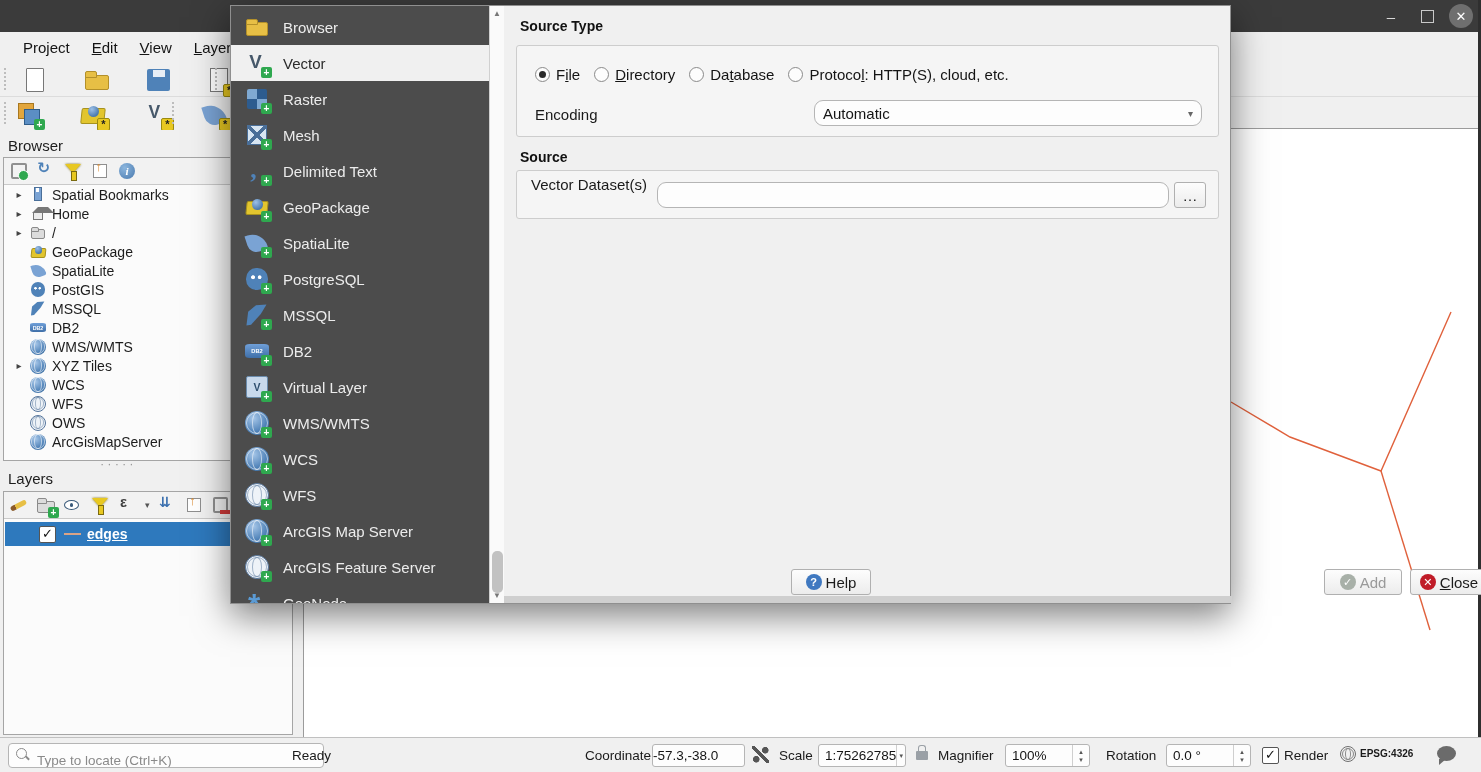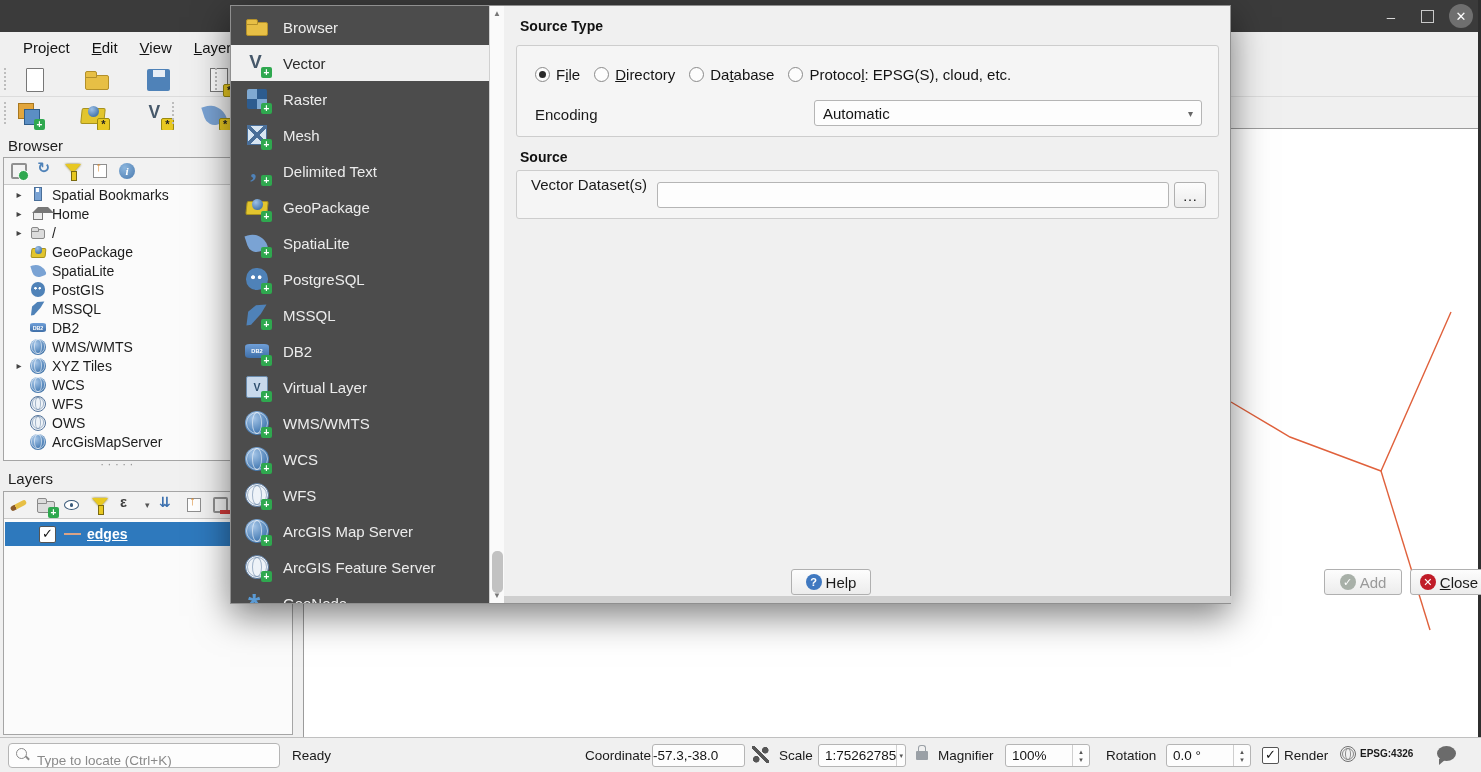--- a/index.html
+++ b/index.html
@@ -144,42 +144,42 @@
   .dscroll{position:absolute;left:258px;top:0;width:15px;height:597px;background:#fafafa;border-left:1px solid #d0d0d0;box-sizing:border-box;}
   .dscroll .arr{position:absolute;left:0;width:100%;text-align:center;font-size:8px;color:#777;}
   .dthumb{position:absolute;left:2px;width:11px;top:545px;height:42px;background:#c2c2c2;border-radius:5px;}
   .dmain{position:absolute;left:273px;top:0;width:728px;height:597px;}
   .gheading{font-weight:bold;font-size:14px;color:#111;}
   .gbox{position:absolute;left:12px;width:703px;background:#f5f5f5;border:1px solid #cdcdcd;border-radius:3px;box-sizing:border-box;}
   .radio-row{position:absolute;left:18px;top:20px;display:flex;align-items:center;gap:14px;font-size:15px;color:#141414;}
   .radio{width:15px;height:15px;border-radius:50%;border:1px solid #8a8a8a;background:#fdfdfd;margin-right:6px;flex:none;box-sizing:border-box;position:relative;}
   .radio.on::before{content:"";position:absolute;inset:3px;border-radius:50%;background:#2b2b2b;}
   .ritem{display:flex;align-items:center;}
-  .field{background:#fdfdfd;border:1px solid #b5b5b5;border-radius:3px;box-sizing:border-box;font-size:15px;color:#141414;}
+  .field{background:#fdfdfd;border:1px solid #b5b5b5;border-radius:9px;box-sizing:border-box;font-size:15px;color:#141414;}
   .combo{display:flex;align-items:center;justify-content:space-between;padding:0 8px;}
   .combo .darr{color:#666;font-size:10px;}
   .txtin{padding:0 6px;font-family:inherit;}
   input.txtin{outline:none;}
   .btn{position:absolute;height:26px;background:linear-gradient(#fdfdfd,#ececec);border:1px solid #b0b0b0;border-radius:3px;
     display:flex;align-items:center;justify-content:center;gap:4px;font-size:15px;color:#1c1c1c;box-sizing:border-box;}
   .bicon{width:16px;height:16px;border-radius:50%;color:#fff;font-size:11px;font-weight:bold;
     display:flex;align-items:center;justify-content:center;flex:none;}
   .helpc{background:#3f78c0;}
   .addc{background:#a8b0a8;}
   .closec{background:#c01c28;}
   .btn.disabled{color:#9a9a9a;}
   .dfoot{position:absolute;left:0;right:0;bottom:0;height:7px;background:#cfcfcf;}
 
   
   .statusbar{left:0;top:737px;width:1481px;height:35px;background:#f0f0f0;border-top:1px solid #c0c0c0;box-sizing:border-box;z-index:3;}
   .sb-label{position:absolute;top:10px;font-size:13.5px;color:#1a1a1a;}
   .sb-field{position:absolute;top:6px;height:23px;background:#fdfdfd;border:1px solid #b5b5b5;border-radius:3px;box-sizing:border-box;
     font-size:13.5px;color:#141414;display:flex;align-items:center;}
   .locwrap{position:absolute;left:8px;top:5px;}
-  .locate{width:272px;height:25px;border:1px solid #b5b5b5;border-radius:4px;background:#fdfdfd;
+  .locate{width:316px;height:25px;border:1px solid #b5b5b5;border-radius:4px;background:#fdfdfd;
     padding:10px 6px 0 28px;font:13.5px "Liberation Sans",sans-serif;color:#333;box-sizing:border-box;outline:none;}
   .locate::placeholder{color:#8a8a8a;}
   .mag{position:absolute;left:8px;top:5px;width:14px;height:14px;}
   .mag::before{content:"";position:absolute;left:0;top:0;width:9px;height:9px;border:1.5px solid #8a8a8a;border-radius:50%;}
   .mag::after{content:"";position:absolute;left:9px;top:9px;width:5px;height:1.5px;background:#8a8a8a;transform:rotate(45deg);}
   .spin{justify-content:space-between;padding-left:6px;}
   .spinarr{width:16px;height:100%;border-left:1px solid #cfcfcf;display:flex;flex-direction:column;align-items:center;justify-content:center;font-size:7px;color:#555;line-height:1.1;}
   .lockic{position:absolute;left:916px;top:13px;width:12px;height:9px;background:#9aa0a6;border-radius:1px;}
   .lockic::before{content:"";position:absolute;left:2px;top:-6px;width:6px;height:6px;border:1.5px solid #9aa0a6;border-bottom:none;border-radius:3px 3px 0 0;}
   .extic{position:absolute;left:752px;top:8px;width:17px;height:17px;
@@ -529,21 +529,21 @@
           <span class="ritem">
               <span class="radio"></span>
               <span>Da</span>
               <span class="key">t</span>
               <span>abase</span>
             </span>
           <span class="ritem">
               <span class="radio"></span>
               <span>Protoco</span>
               <span class="key">l</span>
-              <span>: EPSG(S), cloud, etc.</span>
+              <span>: HTTP(S), cloud, etc.</span>
             </span>
         </div>
         <div class="abs" style="left:18px;top:60px;font-size:15px">Encoding</div>
         <div class="abs field combo" style="left:297px;top:54px;width:388px;height:26px">
           <span>Automatic</span>
           <span class="darr">▾</span>
         </div>
       </div>
 
       <div class="abs gheading" style="left:16px;top:143px">Source</div>

